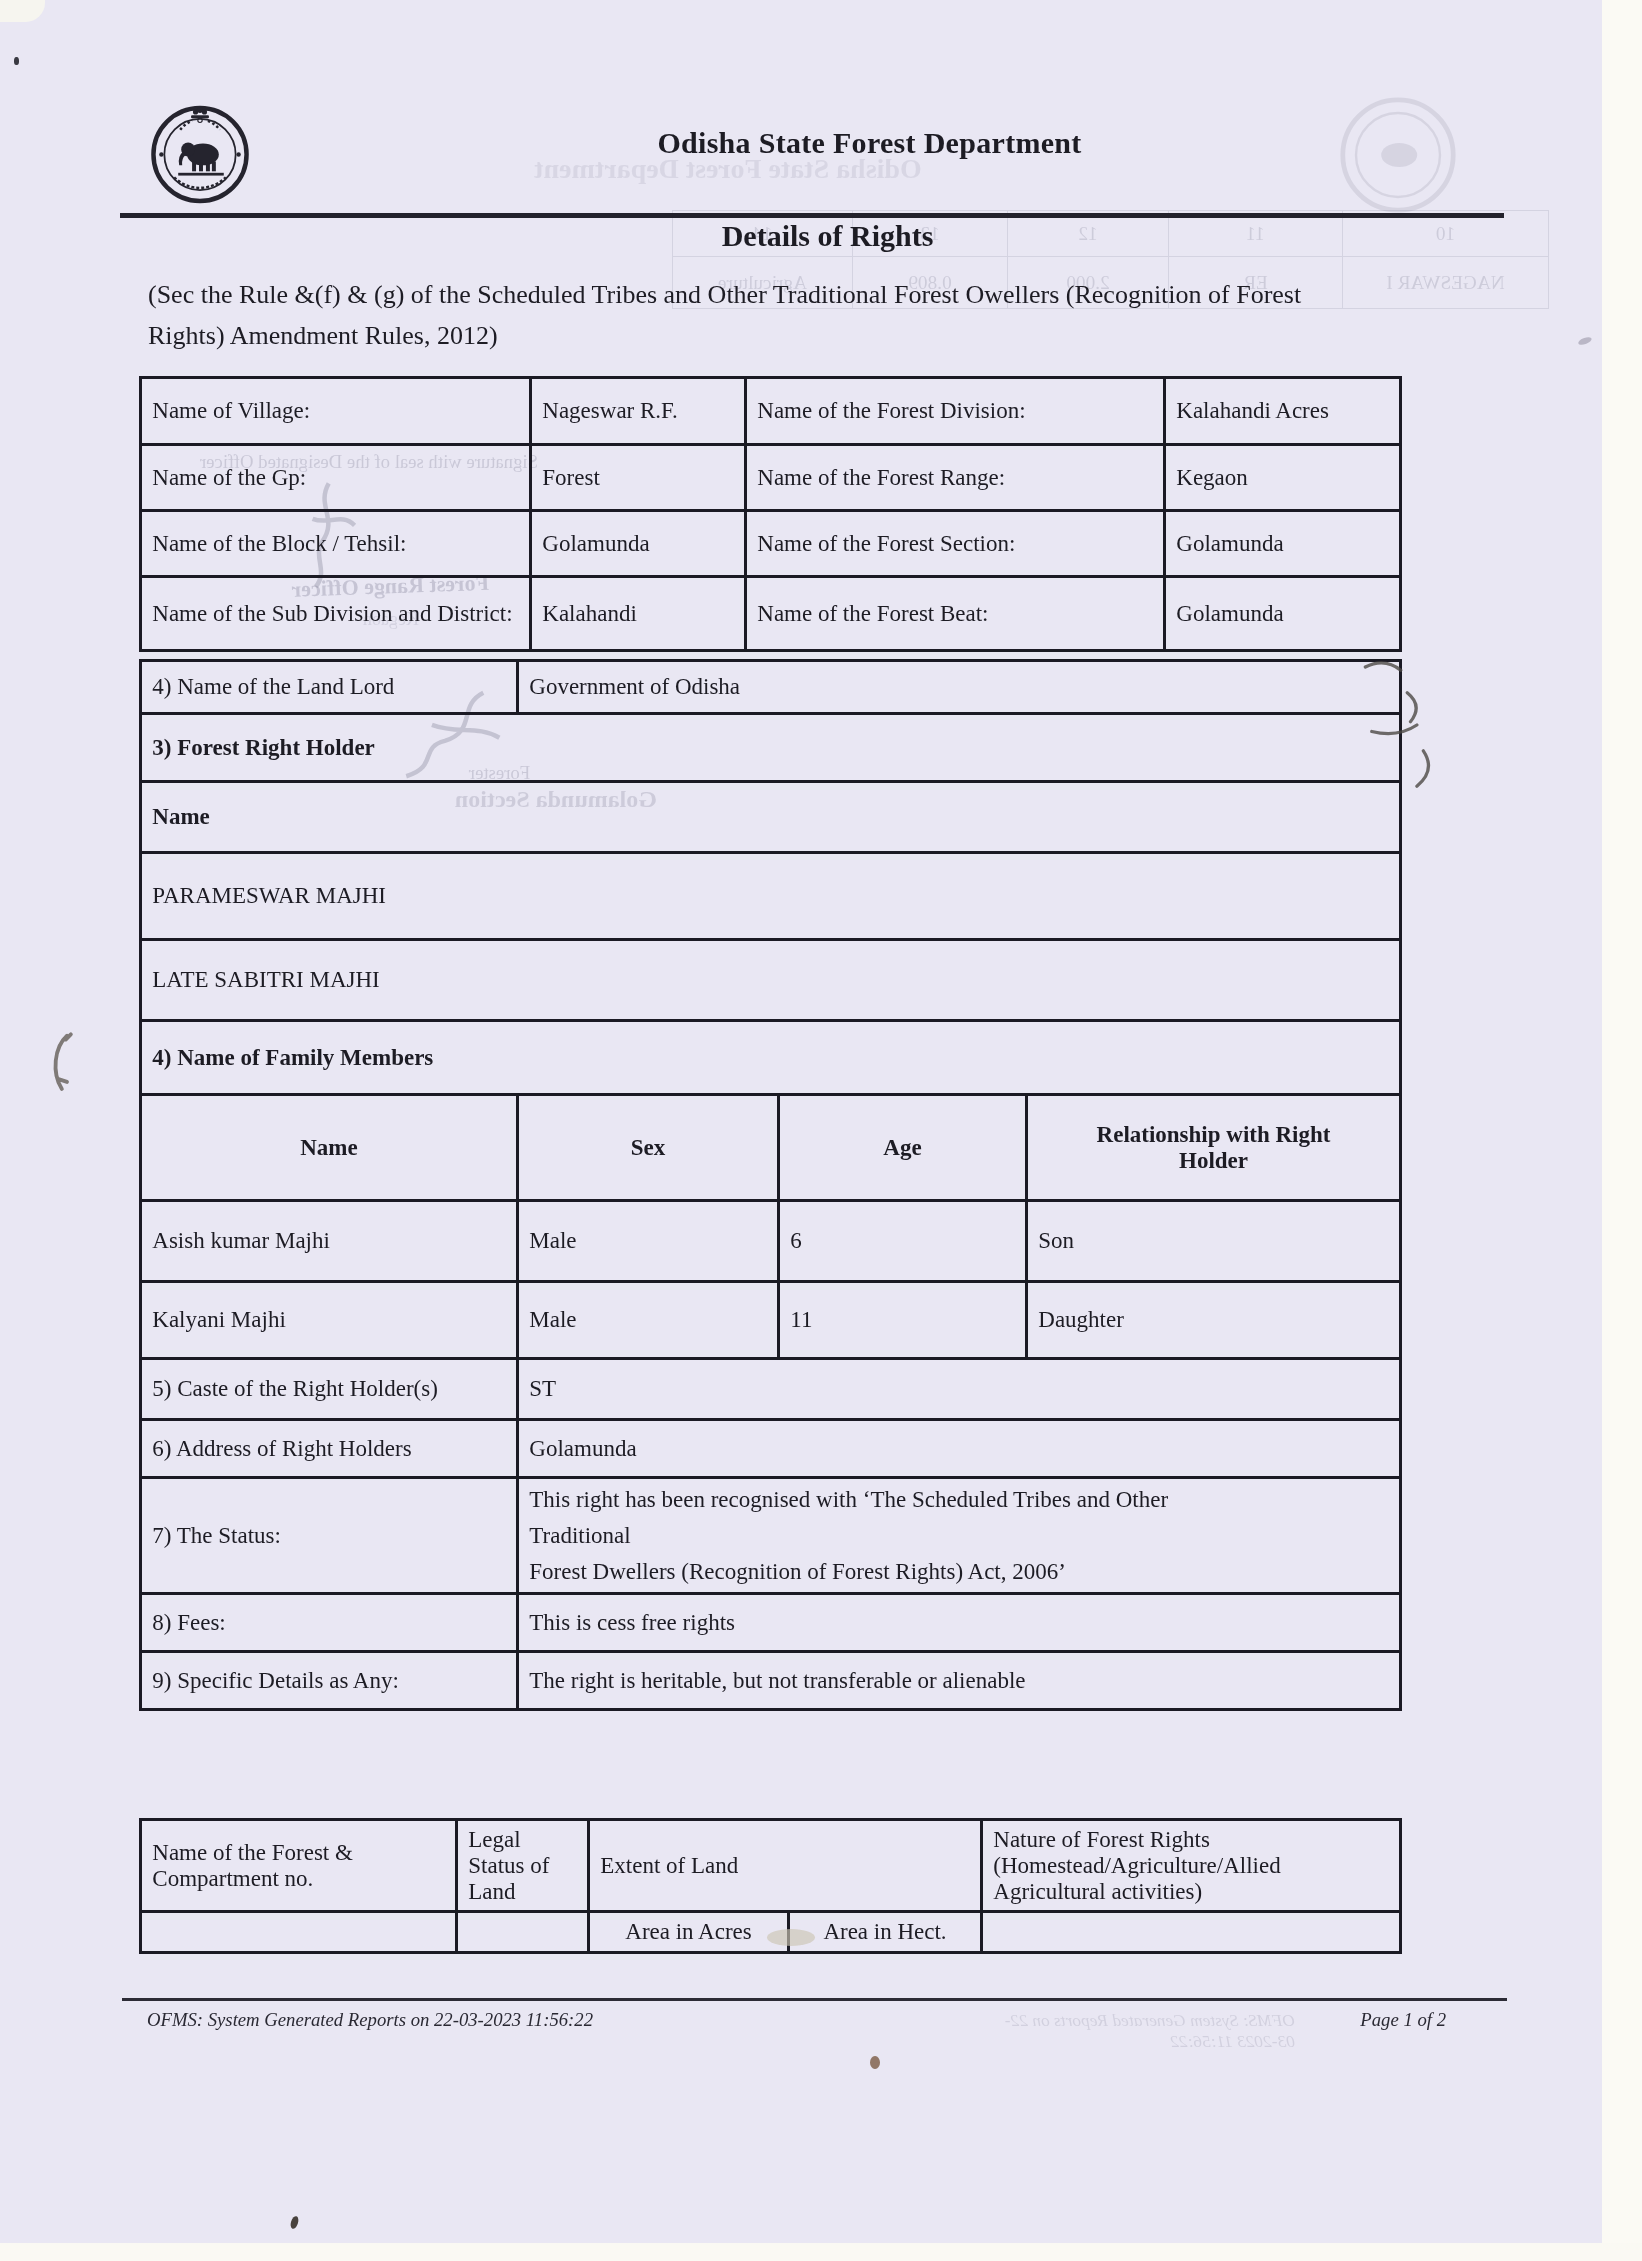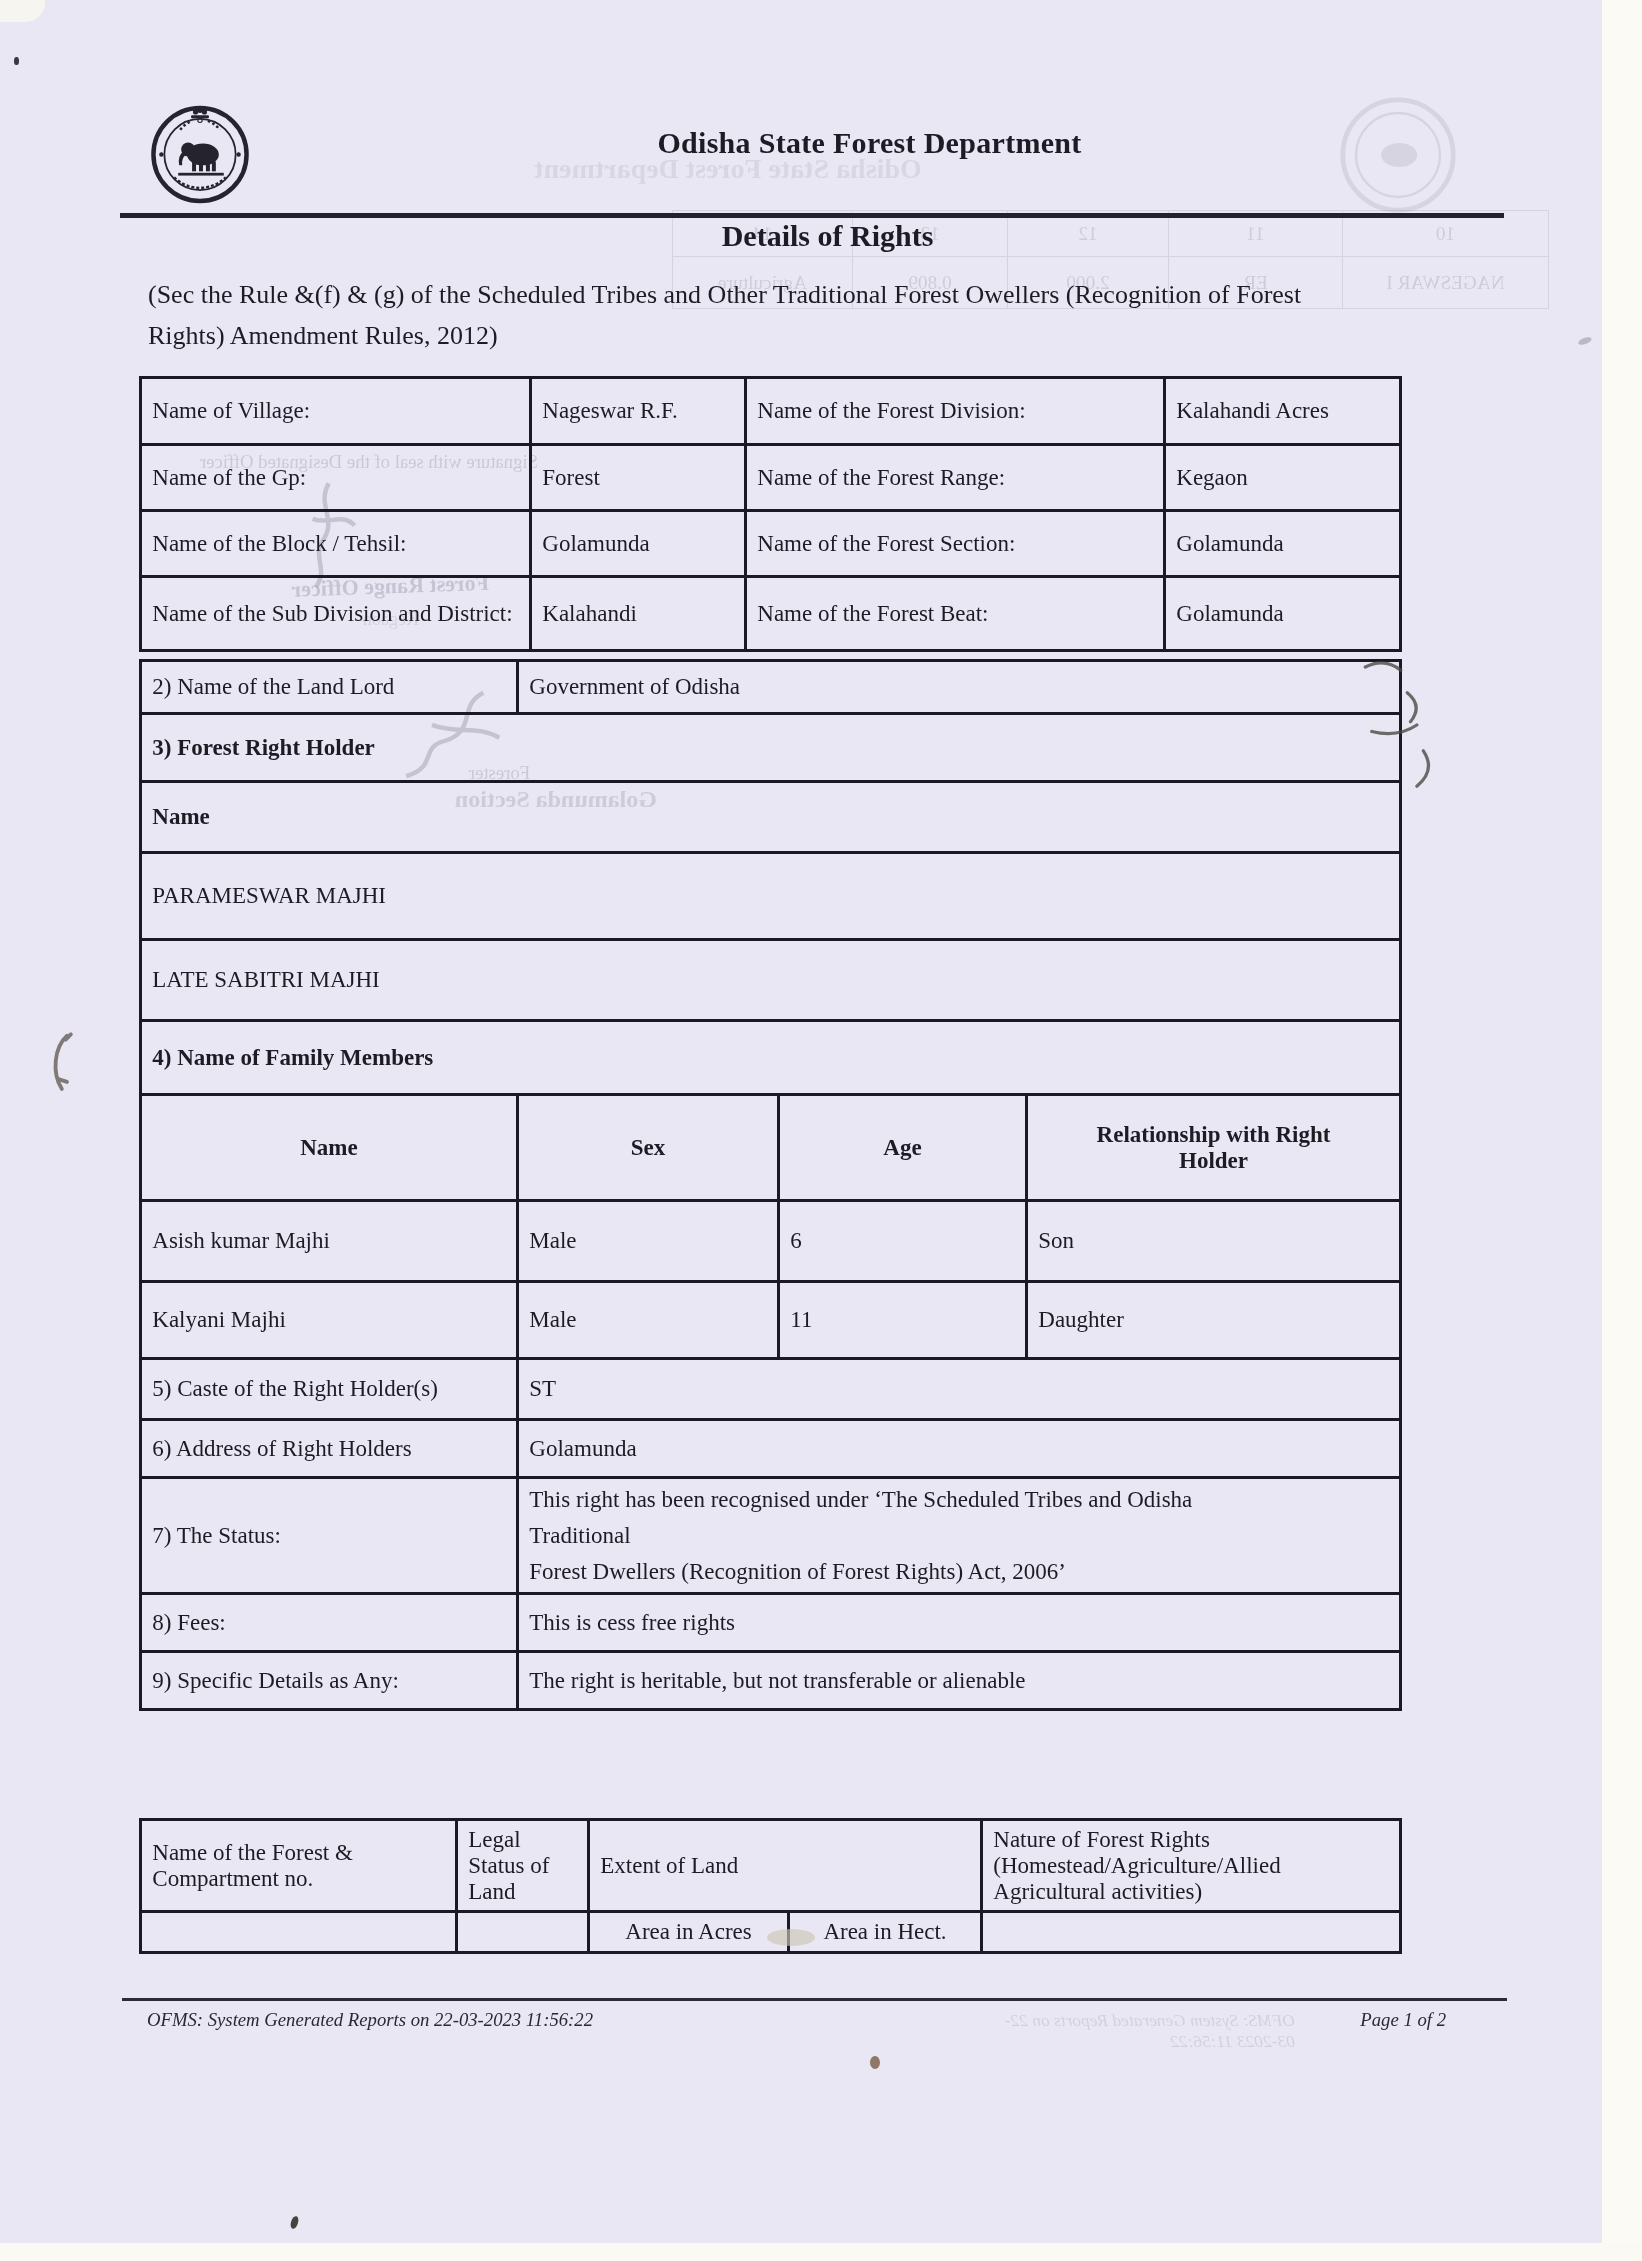--- a/index.html
+++ b/index.html
@@ -184,21 +184,21 @@
 
   <table class="doc t2">
     <colgroup>
         <col style="width:377px">
         <col style="width:261px">
         <col style="width:248px">
         <col style="width:374px">
       </colgroup>
     <tbody>
         <tr style="height:53px">
-      <td>2) Name of the Land Lord</td>
+      <td>4) Name of the Land Lord</td>
       <td colspan="3">Government of Odisha</td>
     </tr>
     <tr style="height:68px">
       <td colspan="4" class="b">3) Forest Right Holder</td>
     </tr>
     <tr style="height:71px">
       <td colspan="4" class="b">Name</td>
     </tr>
     <tr style="height:87px">
       <td colspan="4">PARAMESWAR MAJHI</td>
@@ -231,21 +231,21 @@
       <td>5) Caste of the Right Holder(s)</td>
       <td colspan="3">ST</td>
     </tr>
     <tr style="height:58px">
       <td>6) Address of Right Holders</td>
       <td colspan="3">Golamunda</td>
     </tr>
     <tr style="height:110px">
       <td>7) The Status:</td>
       <td colspan="3" style="line-height:36px;">
-        <span style="display:block;">This right has been recognised under ‘The Scheduled Tribes and Odisha</span>
+        <span style="display:block;">This right has been recognised with ‘The Scheduled Tribes and Other</span>
         <span style="display:block;">Traditional</span>
         <span style="display:block;">Forest Dwellers (Recognition of Forest Rights) Act, 2006’</span>
       </td>
     </tr>
     <tr style="height:58px">
       <td>8) Fees:</td>
       <td colspan="3">This is cess free rights</td>
     </tr>
     <tr style="height:58px">
       <td>9) Specific Details as Any:</td>

